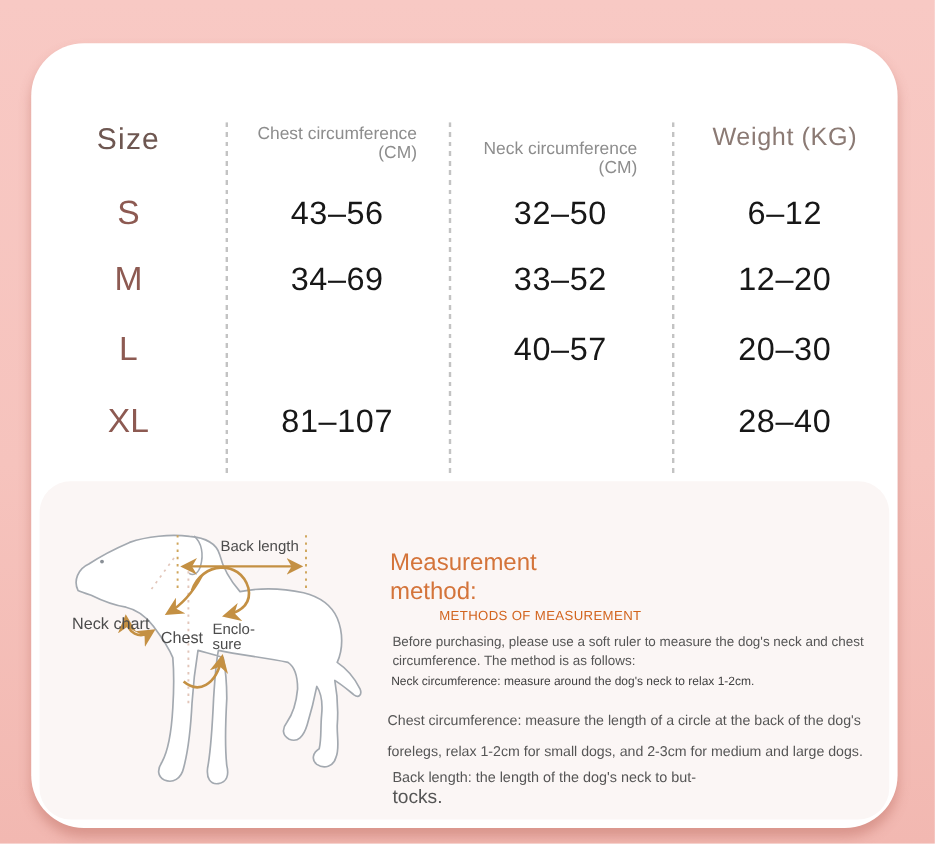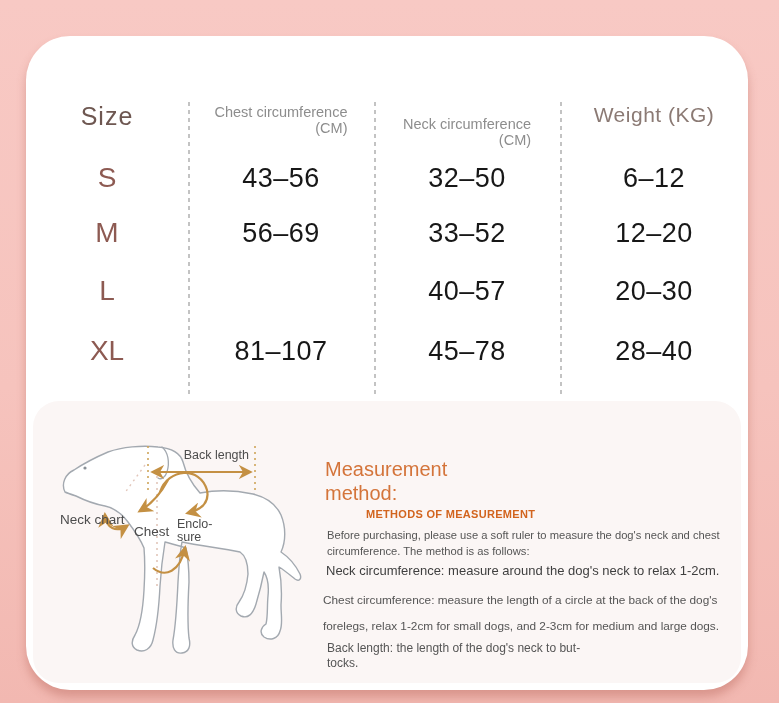--- a/index.html
+++ b/index.html
@@ -53,29 +53,29 @@
   .diagram svg { position:absolute; left:0; top:0; }
 
   .dlabel { position:absolute; color:#4c4c4c; }
   .lbl-backlength { left:157px; top:448px; width:92px; text-align:right; font-size:12.5px; }
   .lbl-neck  { left:60px;  top:512px; font-size:13.5px; }
   .lbl-chest { left:134px; top:524px; font-size:13.5px; }
   .lbl-enclosure { left:177px; top:518px; font-size:12.5px; line-height:13px; }
 
   .mtext { position:absolute; left:325px;margin-top:24px; }
   .m-title { top:433px; font-size:20px; line-height:24px; color:#d4743a; }
-  .m-sub   { top:484px; left:330px; font-size:11px; font-weight:bold; color:#d2641e; letter-spacing:.3px;padding-left:36px; }
+  .m-sub   { top:484px; left:330px; font-size:11px; font-weight:normal; color:#d2641e; letter-spacing:.3px;padding-left:36px; }
   .m-line  { white-space:nowrap; color:#555555; }
   .m-intro1 { top:505px; left:327px; font-size:11.2px; }
   .m-intro2 { top:521px; left:327px; font-size:11.2px; }
-  .m-neck   { top:539px; left:326px; font-size:13px; color:#3f3f3f; }
+  .m-neck   { top:539px; left:326px; font-size:10px; color:#3f3f3f; }
   .m-chest1 { top:569px; left:323px; font-size:11.8px; }
   .m-chest2 { top:595px; left:323px; font-size:11.8px; }
   .m-back1  { top:617px; left:327px; font-size:12px; }
-  .m-back2  { top:632px; left:327px; font-size:12px; }
+  .m-back2  { top:632px; left:327px; font-size:16px; }
 </style>
 </head>
 <body>
 
 <div id="stage">
   <div class="card"></div>
 
   <div class="tbl">
     <div class="divider d1"></div>
     <div class="divider d2"></div>
@@ -100,33 +100,32 @@
     <div class="col-head ch-weight">Weight (KG)</div>
 
     <div class="trow r0">
       <div class="cell c-size">S</div>
       <div class="cell c-chest num">43–56</div>
       <div class="cell c-neck num">32–50</div>
       <div class="cell c-weight num">6–12</div>
     </div>
     <div class="trow r1">
       <div class="cell c-size">M</div>
-      <div class="cell c-chest num">56–69</div>
+      <div class="cell c-chest num">34–69</div>
       <div class="cell c-neck num">33–52</div>
       <div class="cell c-weight num">12–20</div>
     </div>
     <div class="trow r2">
       <div class="cell c-size">L</div>
       <div class="cell c-neck num">40–57</div>
       <div class="cell c-weight num">20–30</div>
     </div>
     <div class="trow r3">
       <div class="cell c-size">XL</div>
       <div class="cell c-chest num">81–107</div>
-      <div class="cell c-neck num">45–78</div>
       <div class="cell c-weight num">28–40</div>
     </div>
   </div>
 
   <div class="panel"></div>
 
   <div class="diagram">
     <svg width="300" height="270" viewBox="0 0 300 270">
       <defs>
         <marker id="ah" viewBox="0 0 10 10" refX="8" refY="5" markerWidth="7" markerHeight="7" orient="auto-start-reverse">

